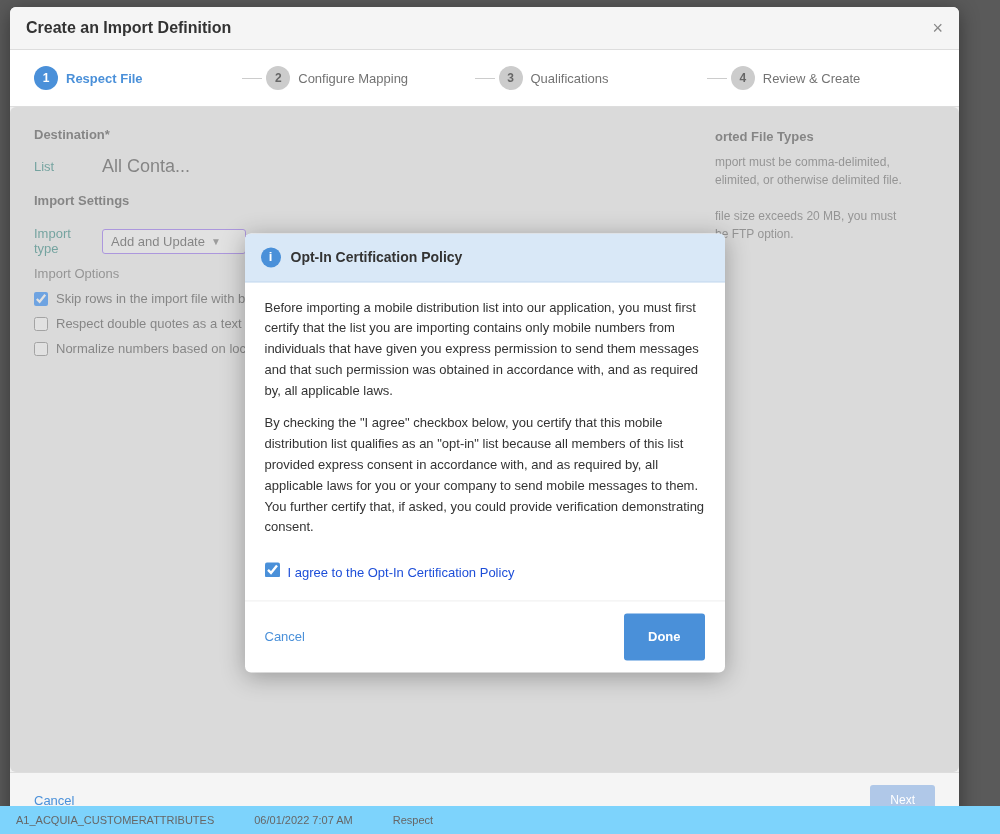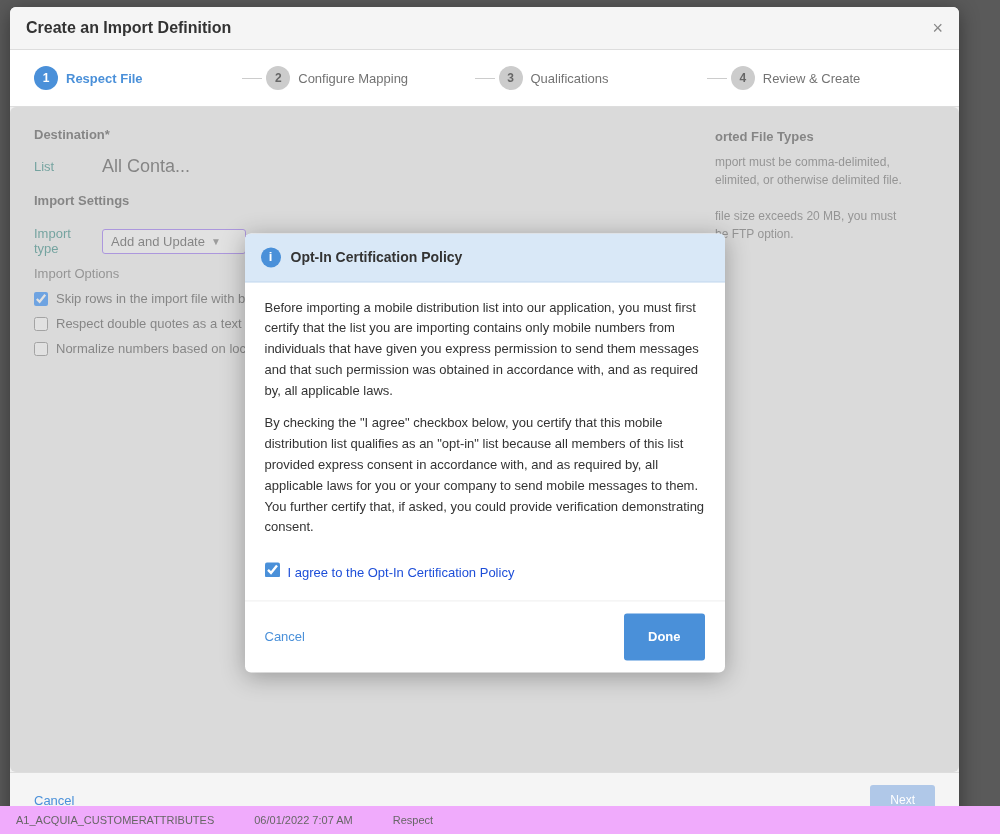--- a/index.html
+++ b/index.html
@@ -401,21 +401,21 @@
       text-align: center;
     }
 
     
     .bottom-bar {
       position: absolute;
       bottom: 0;
       left: 0;
       right: 0;
       height: 28px;
-      background: #f0abfc;
+      background: #7dd3fc;
       display: flex;
       align-items: center;
       padding: 0 16px;
       font-size: 11px;
       color: #666;
       gap: 40px;
     }
   </style>
 </head>
 <body>

